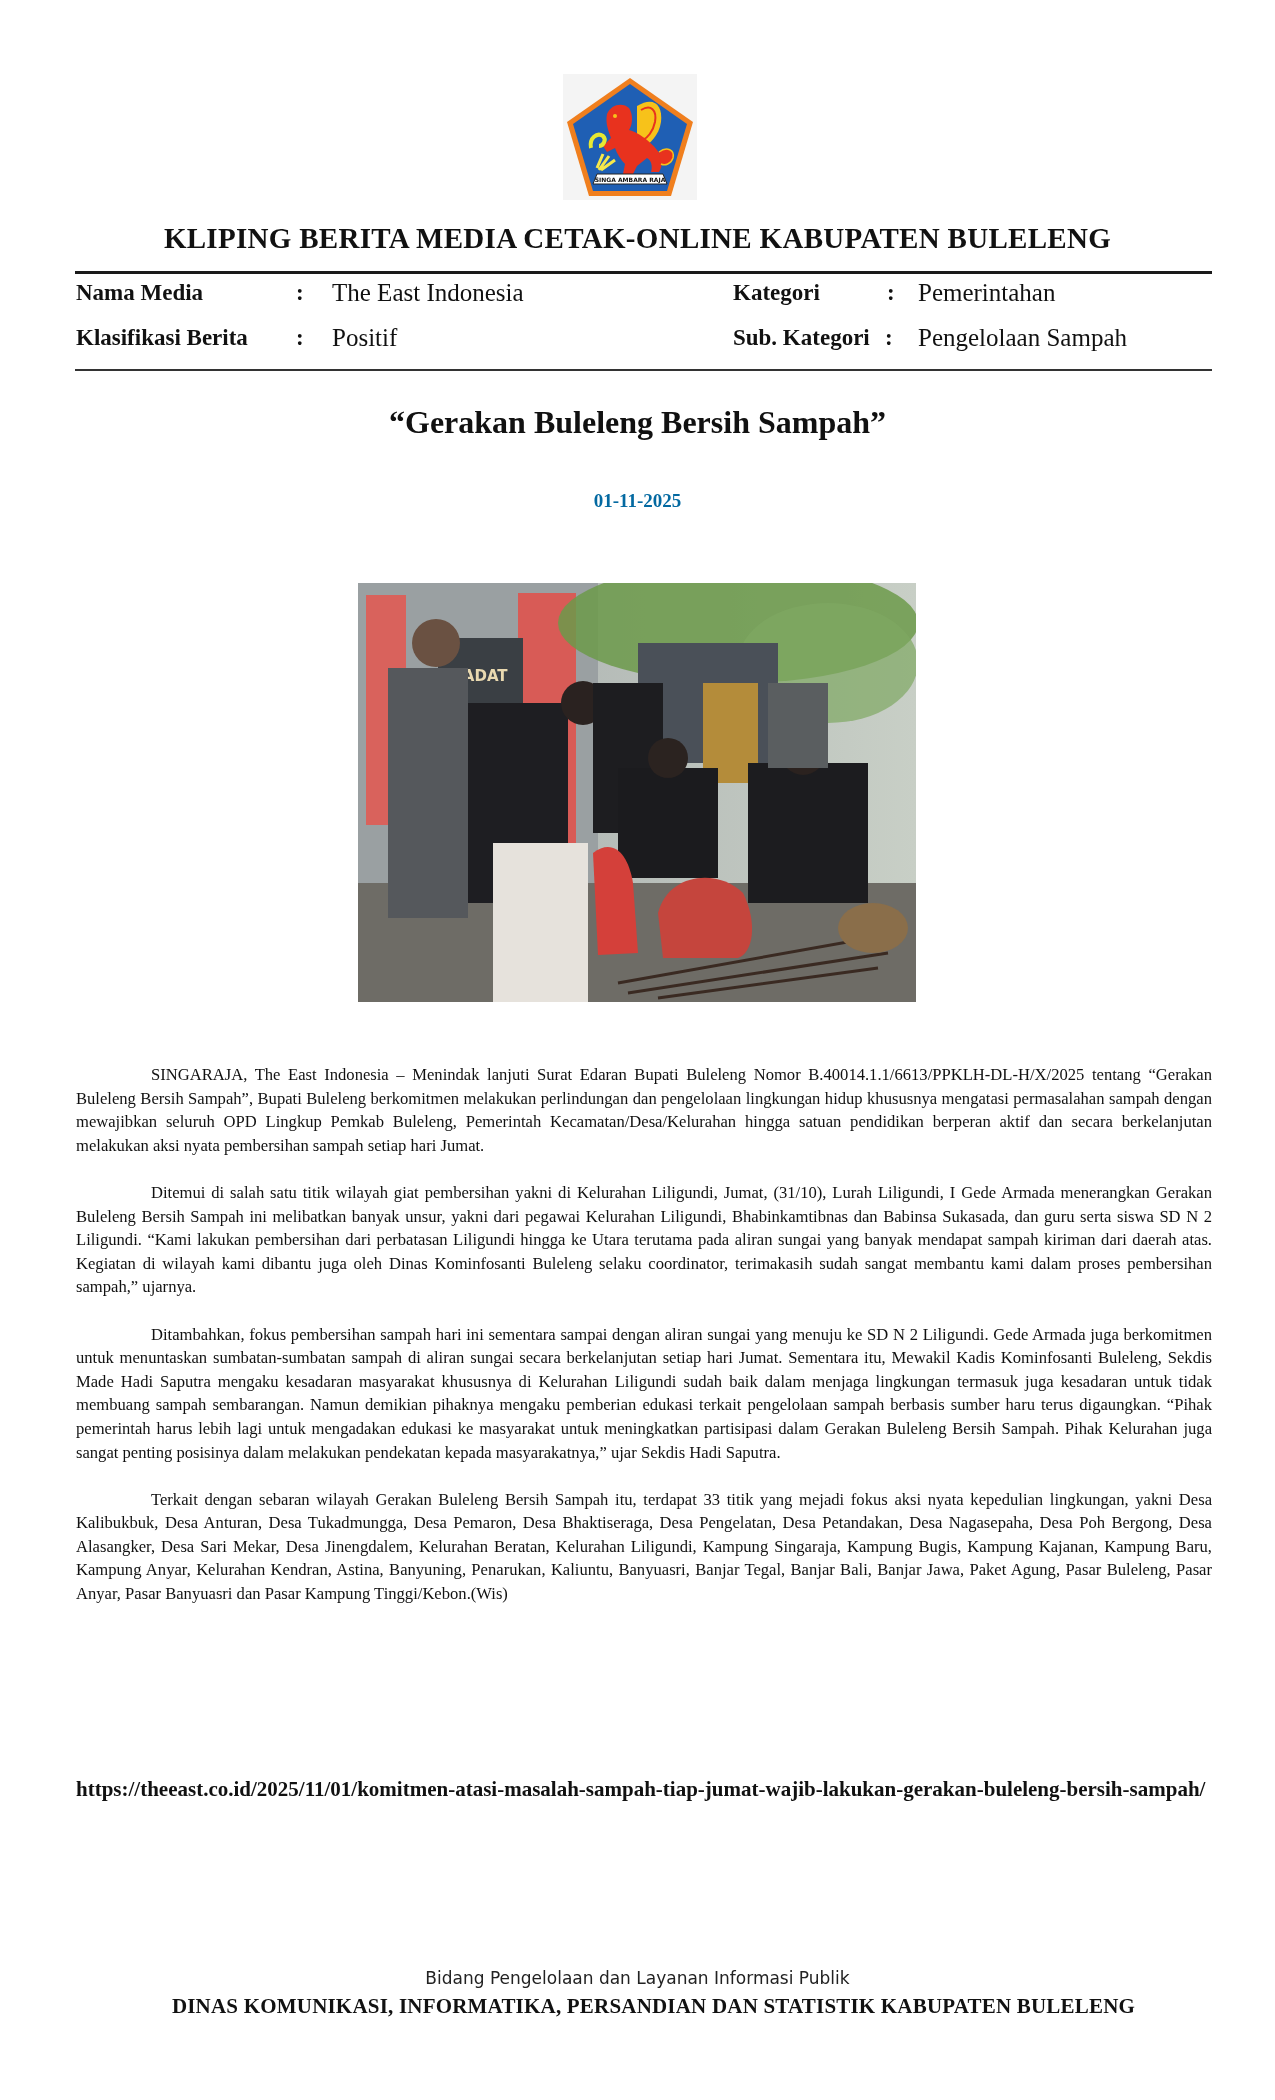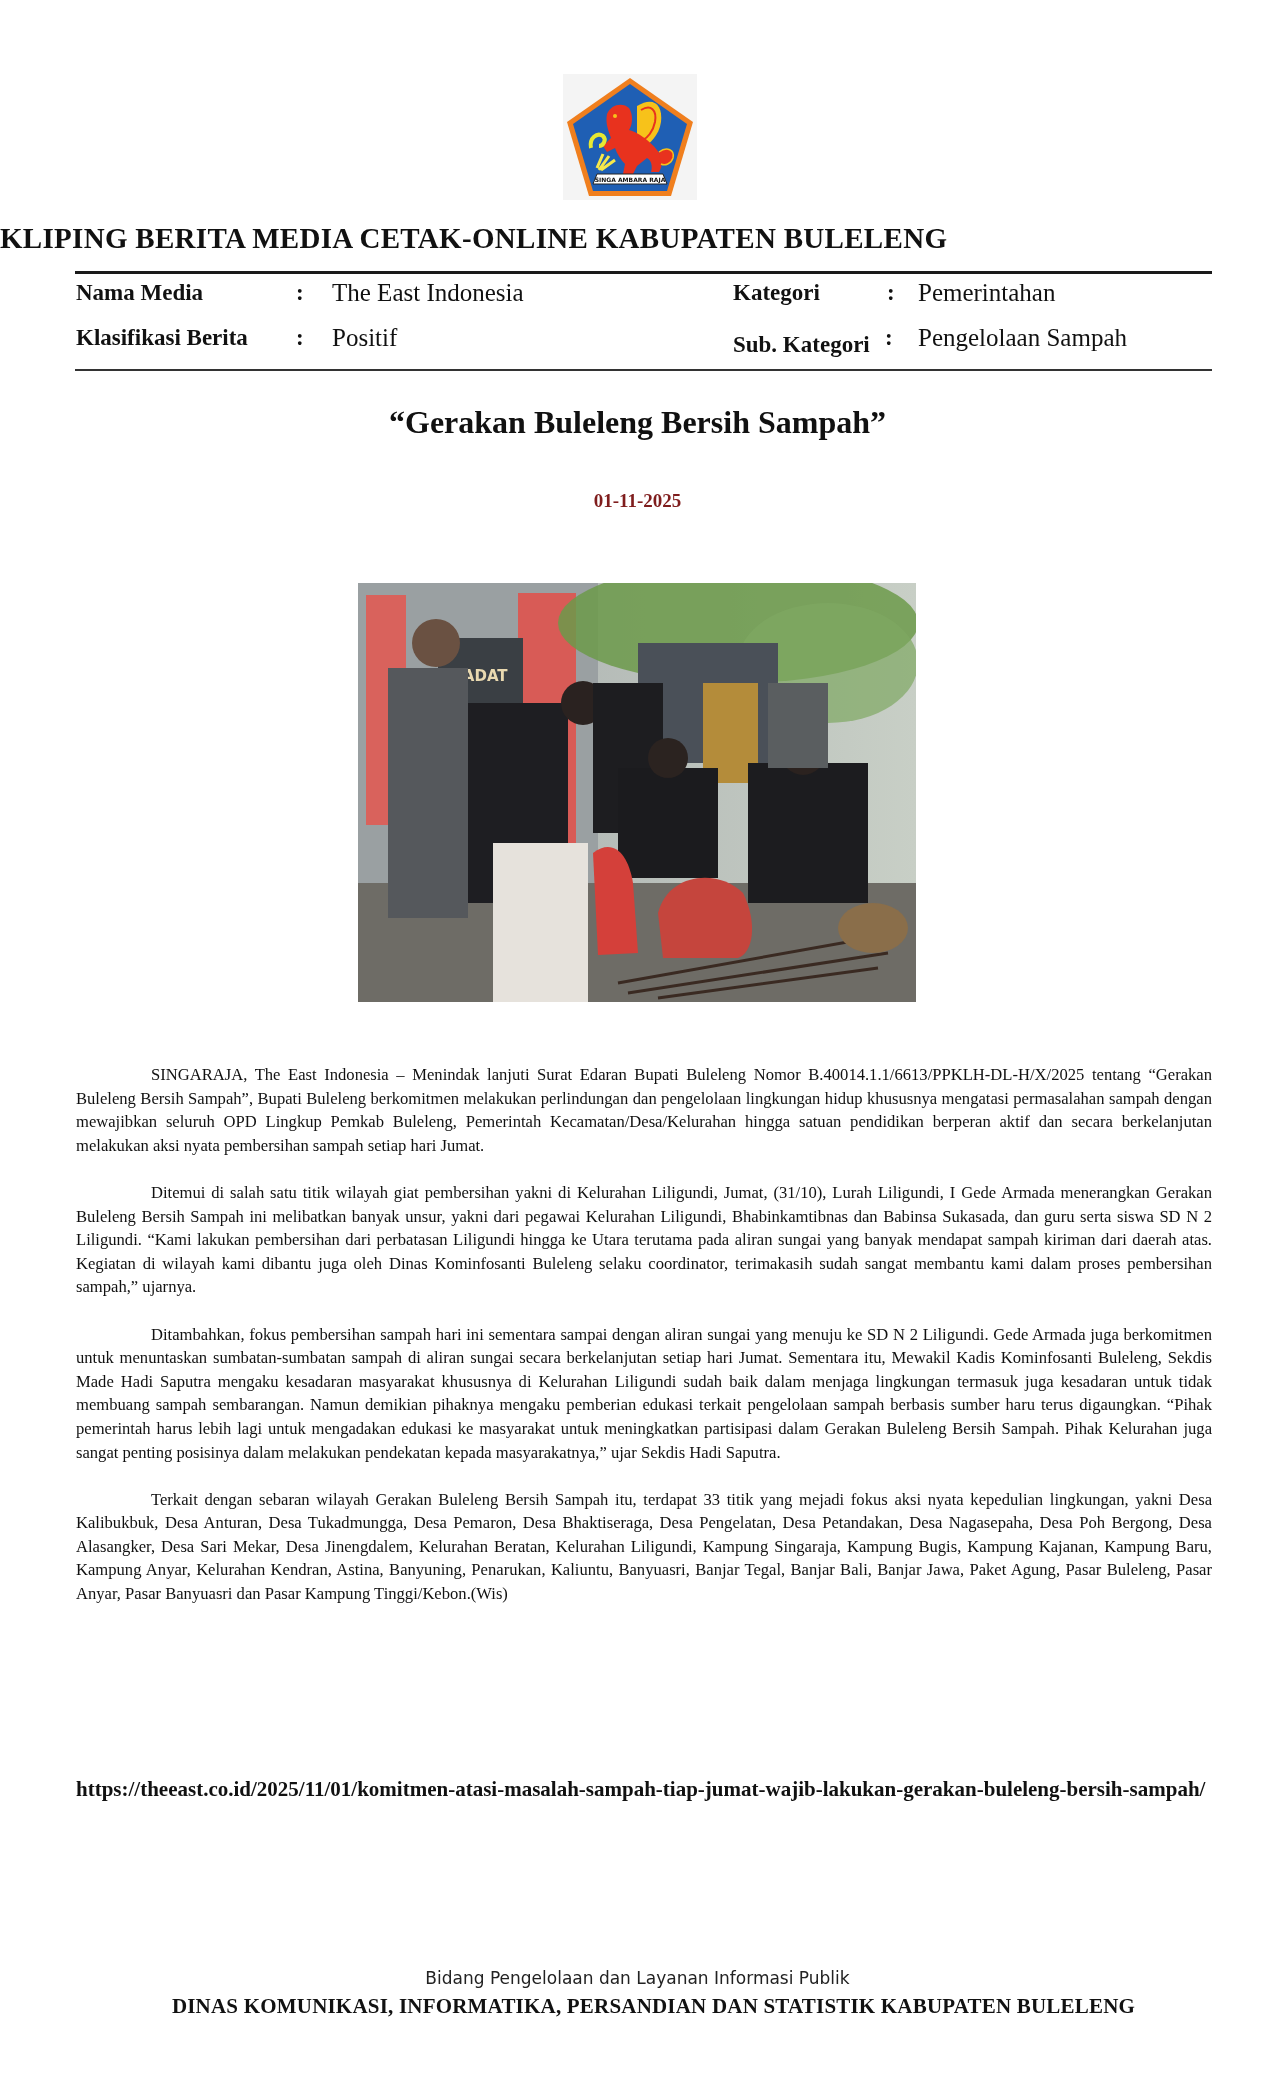--- a/index.html
+++ b/index.html
@@ -18,21 +18,21 @@
     .abs { position: absolute; }
 
     
     #logo {
       left: 563px; top: 74px; width: 134px; height: 126px;
     }
 
     
     #doc-heading {
       left: 0; top: 222px; width: 1275px;
-      text-align: left;
+      text-align: center;
       font-size: 29px;
       font-weight: bold;
       letter-spacing: 0.3px;
       color: #111;
     }
 
     .rule {
       left: 75px; width: 1137px; background: #1a1a1a;
     }
     #rule-top { top: 271px; height: 3px; }
@@ -55,21 +55,21 @@
       font-size: 32px;
       font-weight: bold;
       line-height: 40px;
       color: #111;
     }
     #article-date {
       left: 0; top: 490px; width: 1275px;
       text-align: center;
       font-size: 19px;
       font-weight: bold;
-      color: #7f1d1d;
+      color: #0369a1;
     }
 
     
     #photo {
       left: 358px; top: 583px; width: 558px; height: 419px;
       overflow: hidden;
       background: #8a8f8c;
     }
 
     
@@ -146,21 +146,21 @@
 <div class="abs meta-value" style="left:332px; top:279px;">The East Indonesia</div>
 
 <div class="abs meta-label" style="left:76px; top:325px;">Klasifikasi Berita</div>
 <div class="abs meta-colon" style="left:296px; top:325px;">:</div>
 <div class="abs meta-value" style="left:332px; top:324px;">Positif</div>
 
 <div class="abs meta-label" style="left:733px; top:280px;">Kategori</div>
 <div class="abs meta-colon" style="left:887px; top:280px;">:</div>
 <div class="abs meta-value" style="left:918px; top:279px;">Pemerintahan</div>
 
-<div class="abs meta-label" style="left:733px; top:332px;">Sub. Kategori</div>
+<div class="abs meta-label" style="left:733px; top:325px;">Sub. Kategori</div>
 <div class="abs meta-colon" style="left:885px; top:325px;">:</div>
 <div class="abs meta-value" style="left:918px; top:324px;">Pengelolaan Sampah</div>
 
 <div id="rule-bottom" class="abs rule"></div>
 
 <div id="article-title" class="abs">
   <div>“Gerakan Buleleng Bersih Sampah”</div>
 </div>
 <div id="article-date" class="abs">01-11-2025</div>
 

